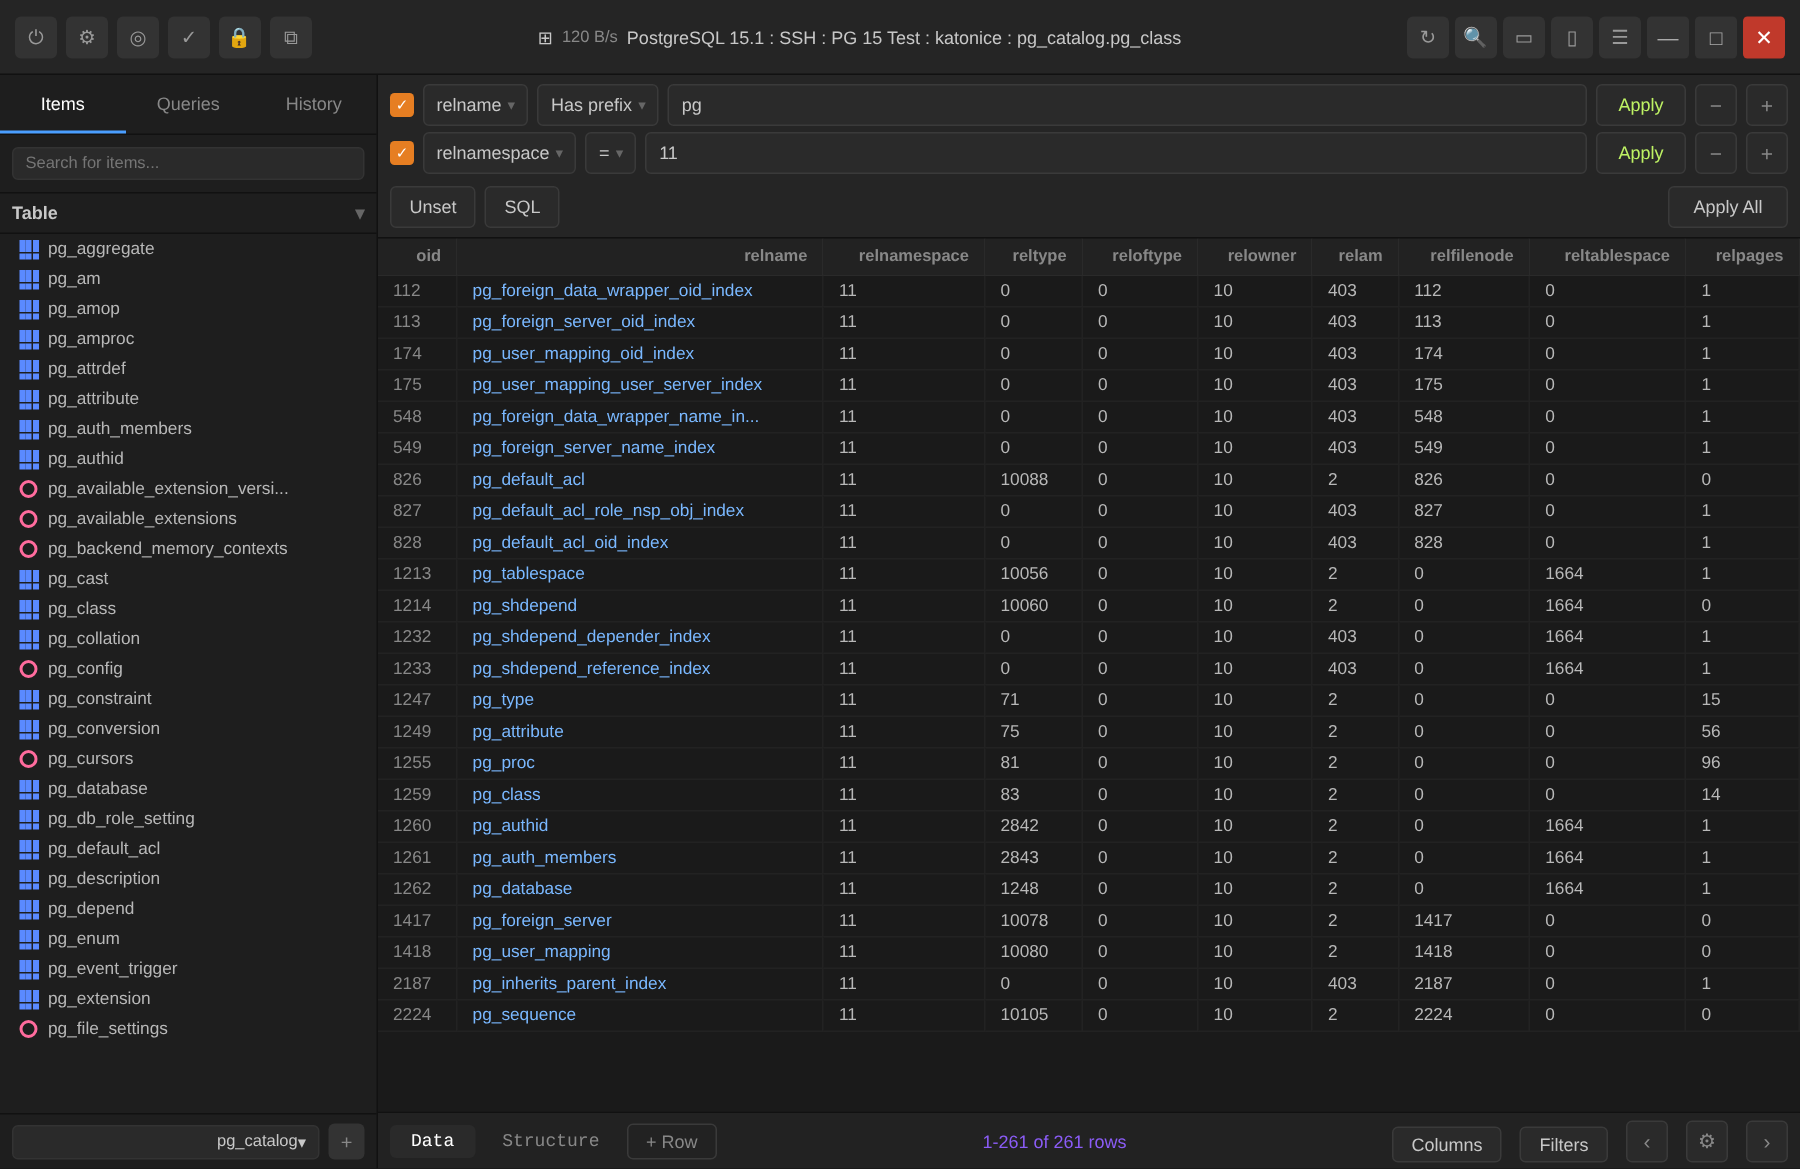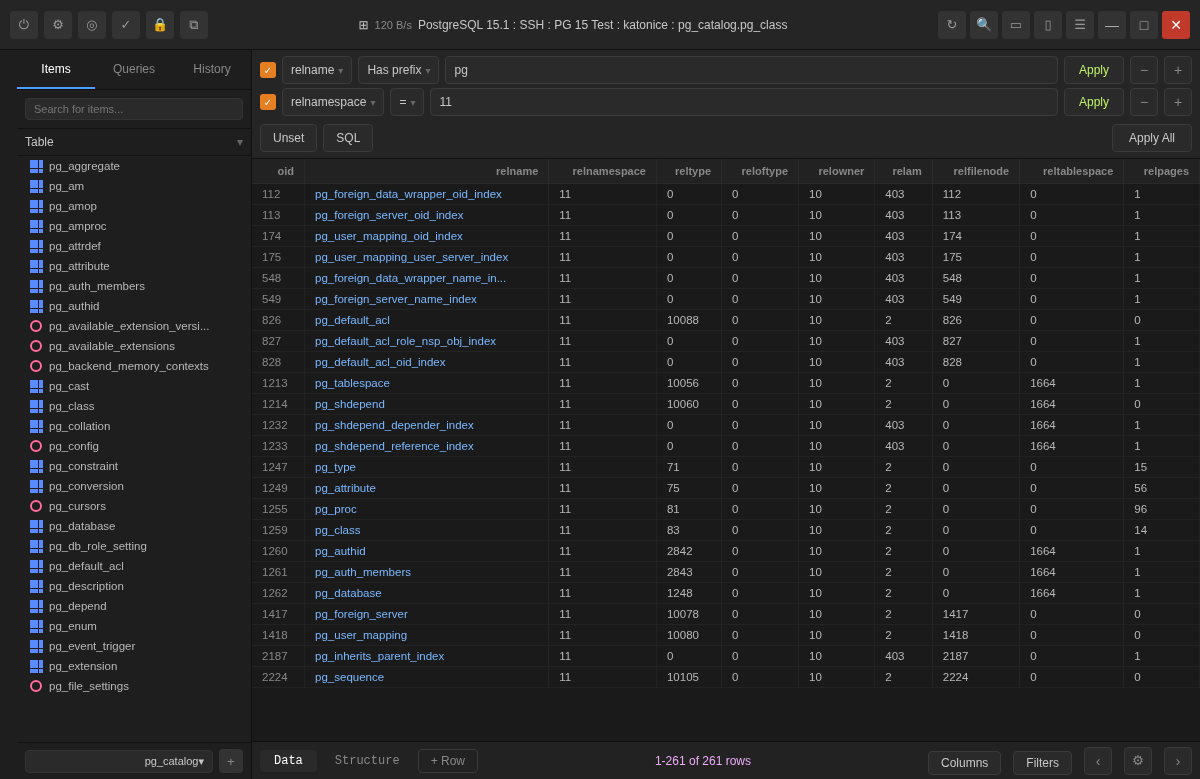--- a/index.html
+++ b/index.html
@@ -83,21 +83,20 @@
     }
 
     
     .sidebar {
       width: 252px;
       background: #1e1e1e;
       border-right: 1px solid #111;
       display: flex;
       flex-direction: column;
       flex-shrink: 0;
-      padding-left: 17px;
     }
     .sidebar-tabs {
       display: flex;
       border-bottom: 1px solid #111;
       height: 40px;
       flex-shrink: 0;
     }
     .sidebar-tab {
       flex: 1;
       display: flex;
@@ -127,21 +126,21 @@
       font-size: 11px;
       outline: none;
     }
     .sidebar-section {
       display: flex;
       align-items: center;
       padding: 6px 8px;
       cursor: pointer;
       font-size: 12px;
       color: #c8c8c8;
-      font-weight: 400;
+      font-weight: 700;
       border-bottom: 1px solid #111;
       flex-shrink: 0;
       justify-content: center;
     }
     .sidebar-section .chevron {
       margin-left: auto;
       color: #666;
     }
     .sidebar-items {
       flex: 1;
@@ -406,21 +405,21 @@
       border: 1px solid #3a3a3a;
       border-radius: 4px;
       color: #888;
       font-size: 12px;
       cursor: pointer;
       background: transparent;
     }
     .bottom-row-count {
       flex: 1;
       text-align: center;
-      color: #f0abfc;
+      color: #8b5cf6;
       font-size: 12px;
     }
     .bottom-actions {
       display: flex;
       gap: 12px;
       align-items: flex-end;
     }
     .bottom-action-btn {
       padding: 4px 12px;
       background: #2a2a2a;

